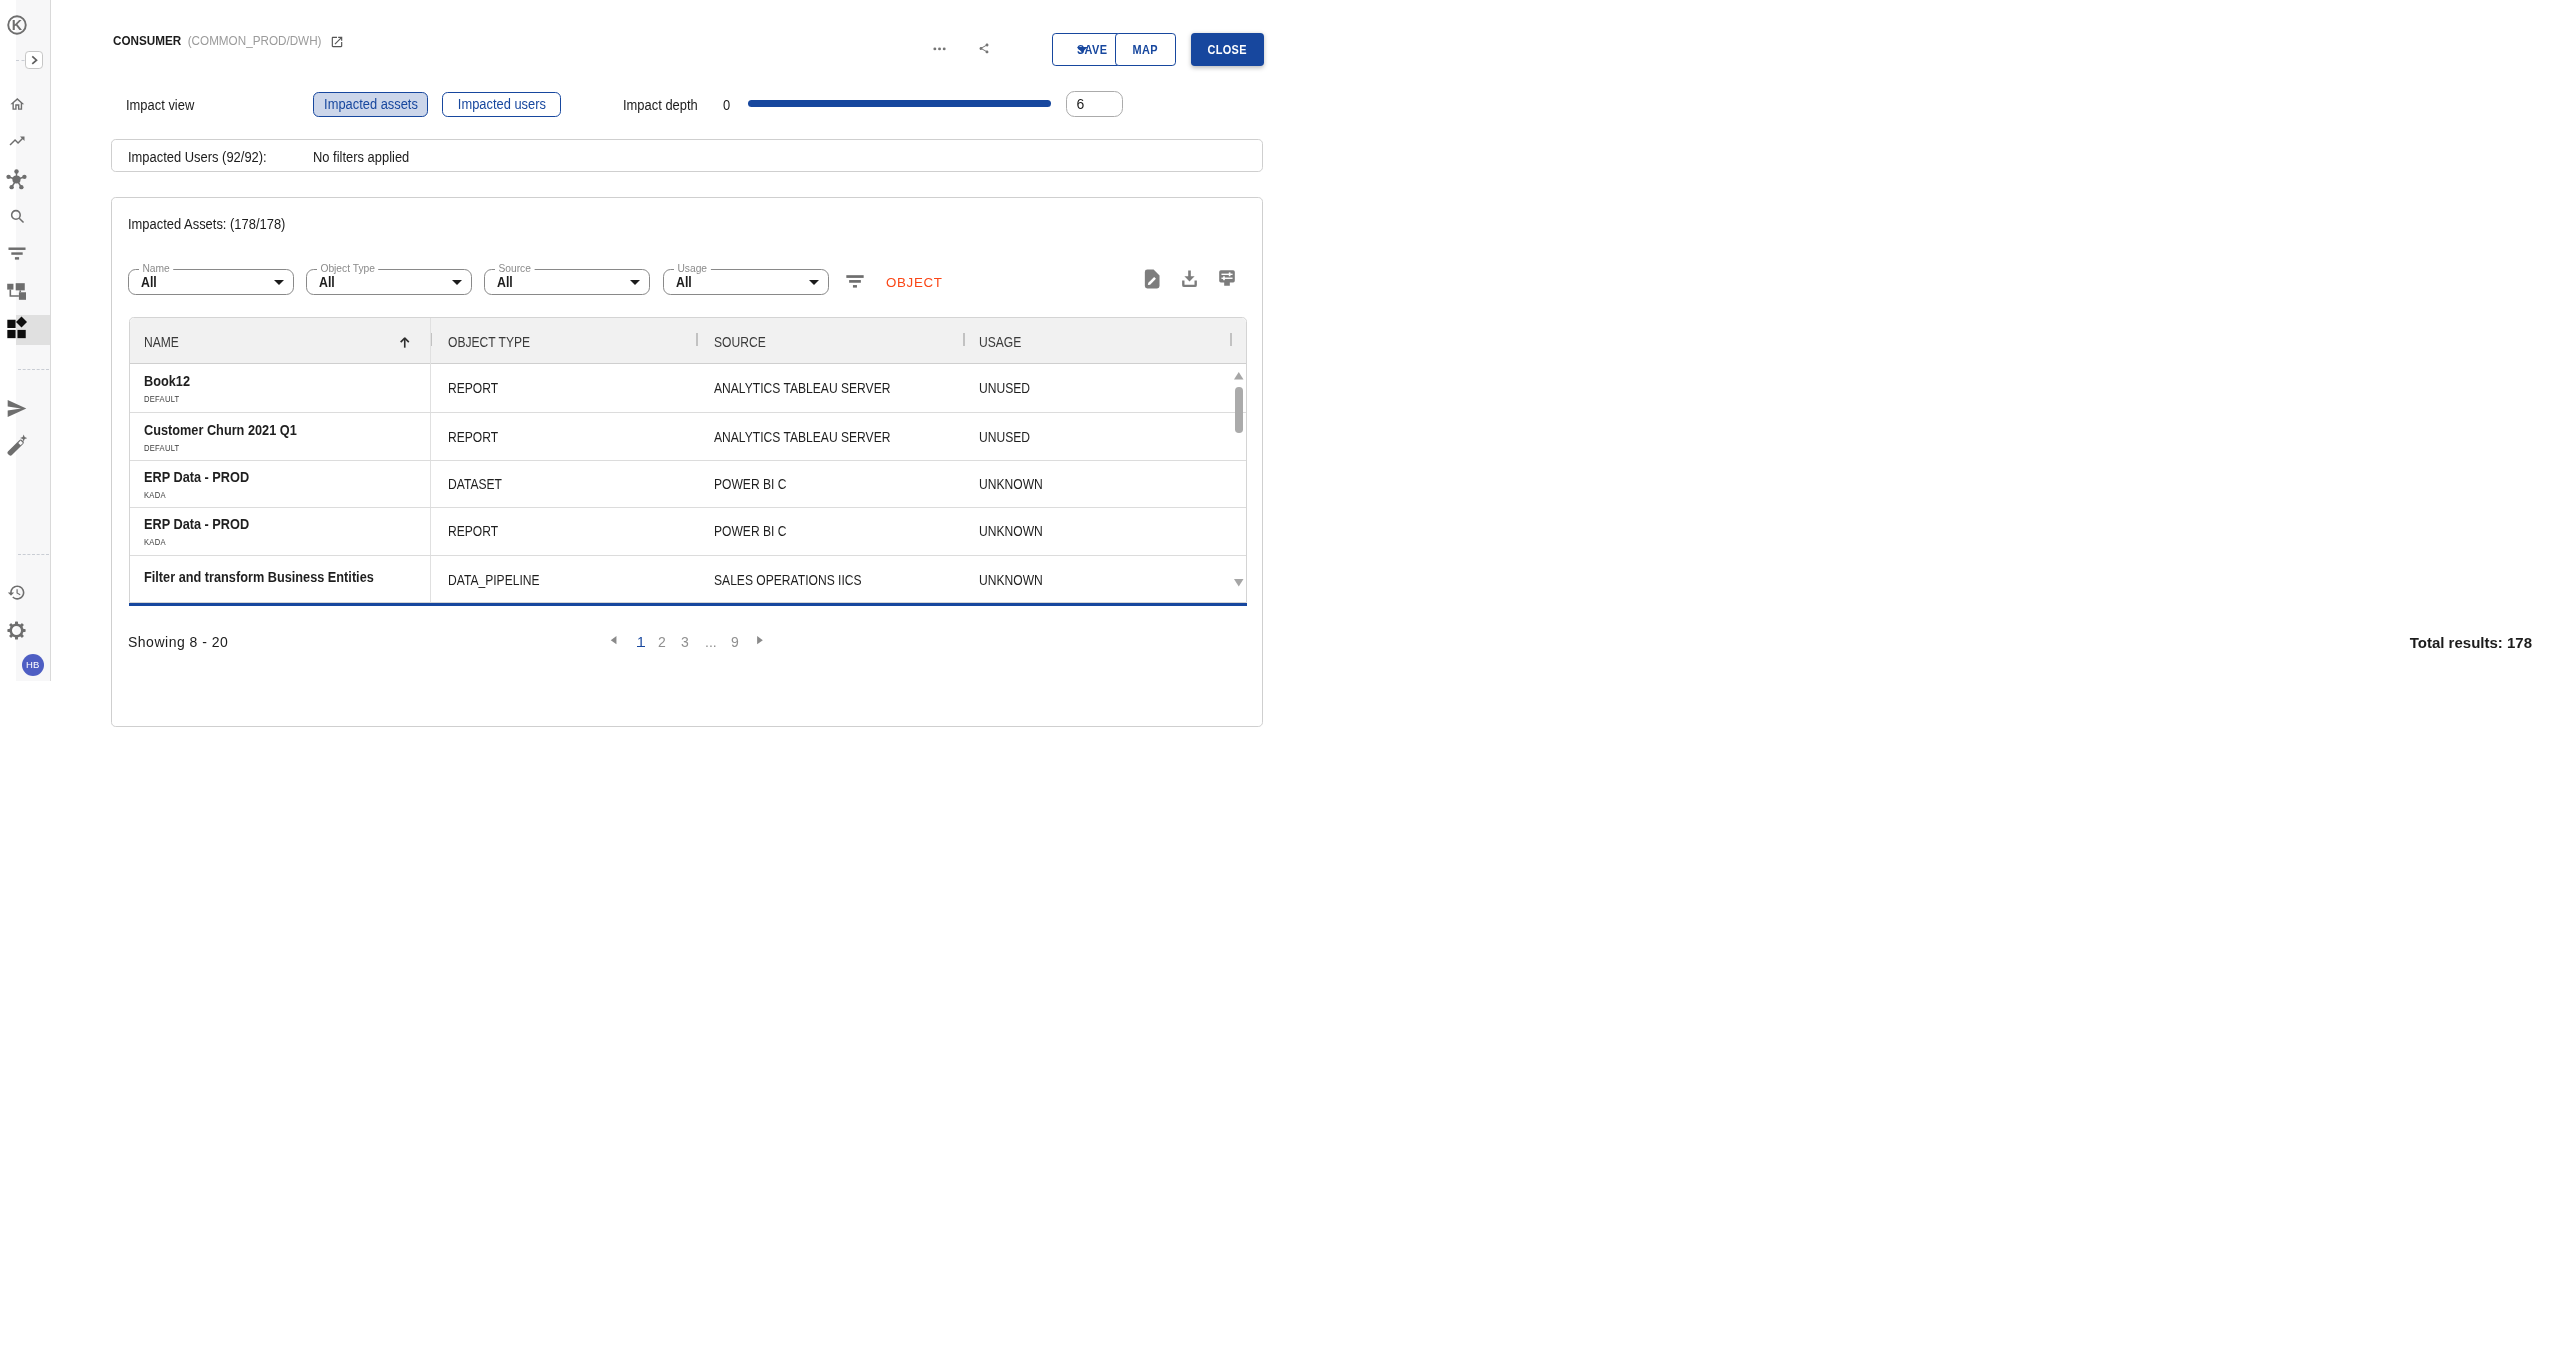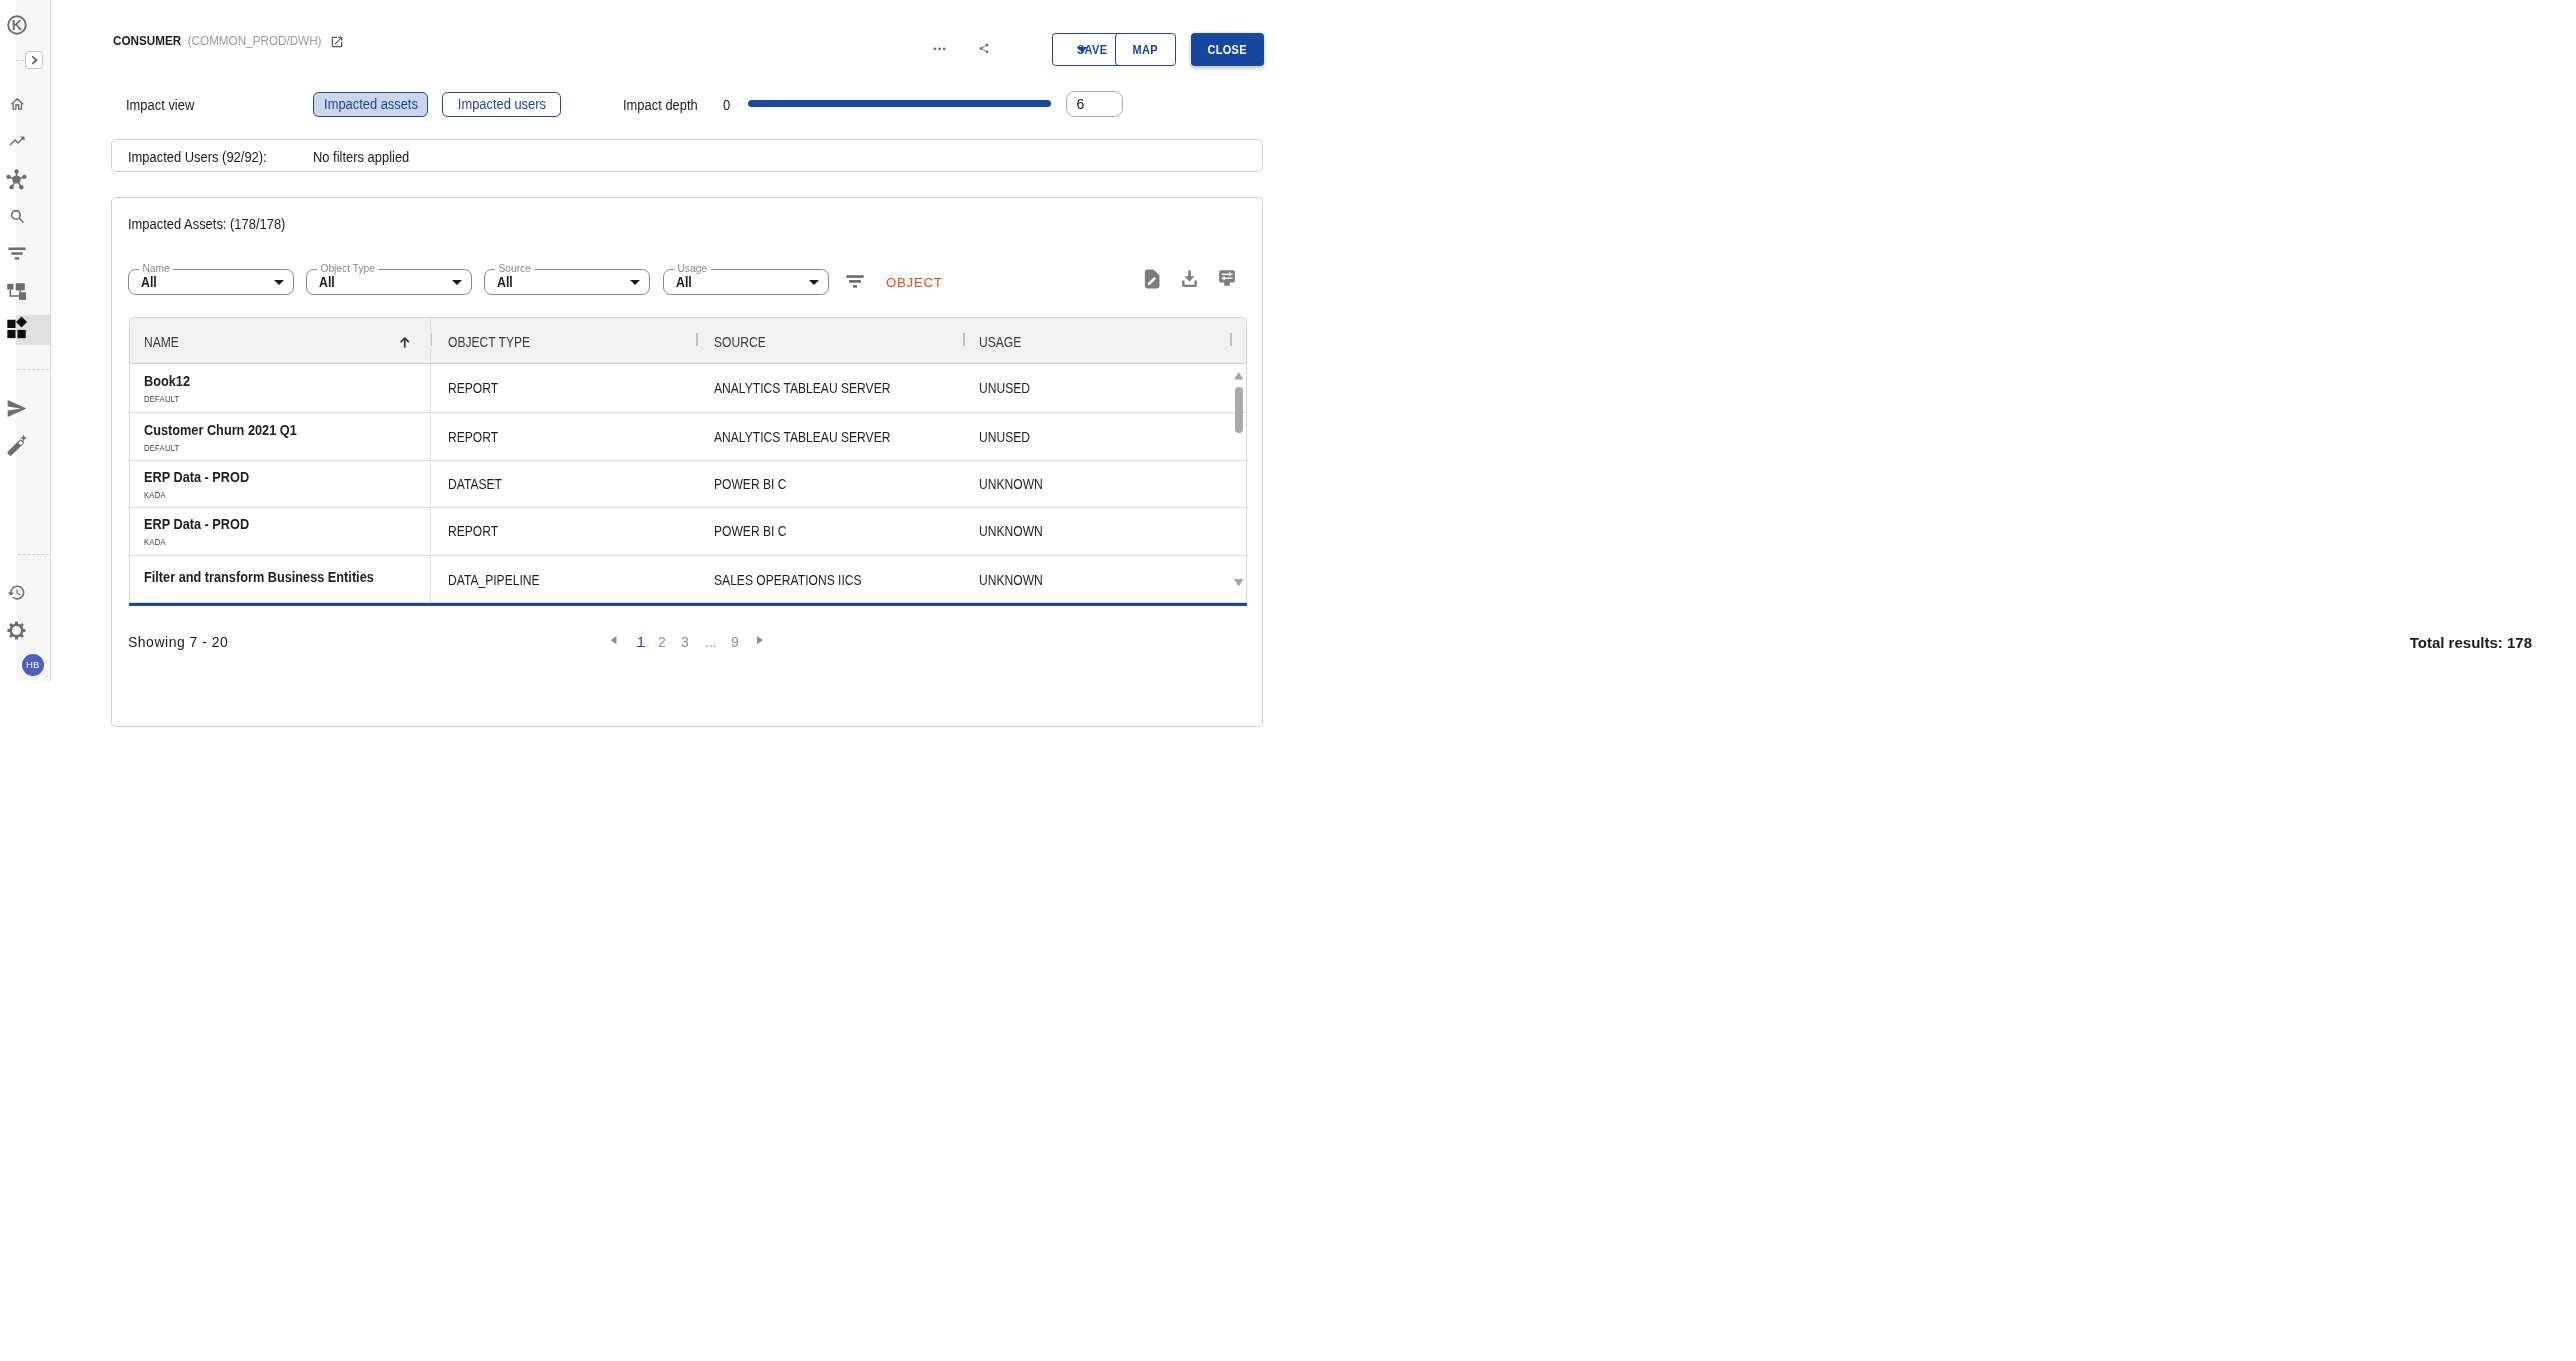--- a/index.html
+++ b/index.html
@@ -176,21 +176,21 @@
   </div>
   <div class="row" style="top:239px; height:46px; border-bottom:none;">
     <div class="nm2">Filter and transform Business Entities</div>
     <div class="cell" style="left:318px; top:14.7px;">DATA_PIPELINE</div>
     <div class="cell" style="left:584px; top:14.7px;">SALES OPERATIONS IICS</div>
     <div class="cell" style="left:849px; top:14.7px;">UNKNOWN</div>
   </div>
 </div>
 <div id="blueline"></div>
 
-<div class="foot" style="left:128px;">Showing 7 - 20</div>
+<div class="foot" style="left:128px;">Showing 8 - 20</div>
 <div class="foot" style="right:44px; font-size:15px; letter-spacing:0;font-weight:bold;">Total results: 178</div>
 <div class="pg" style="left:637px; color:#17479e;">1</div>
 <div class="abs" style="left:637px; top:646px; width:8px; height:1.4px; background:#17479e;"></div>
 <div class="pg" style="left:658px;">2</div>
 <div class="pg" style="left:681px;">3</div>
 <div class="pg" style="left:705px;">...</div>
 <div class="pg" style="left:731px;">9</div>
 
 <svg class="sbi" style="left:6.6px; top:14.7px;" width="20" height="20" viewBox="0 0 21 21">
   <circle cx="10.5" cy="10.5" r="9.2" fill="none" stroke="#6e6e6e" stroke-width="2"></circle>

